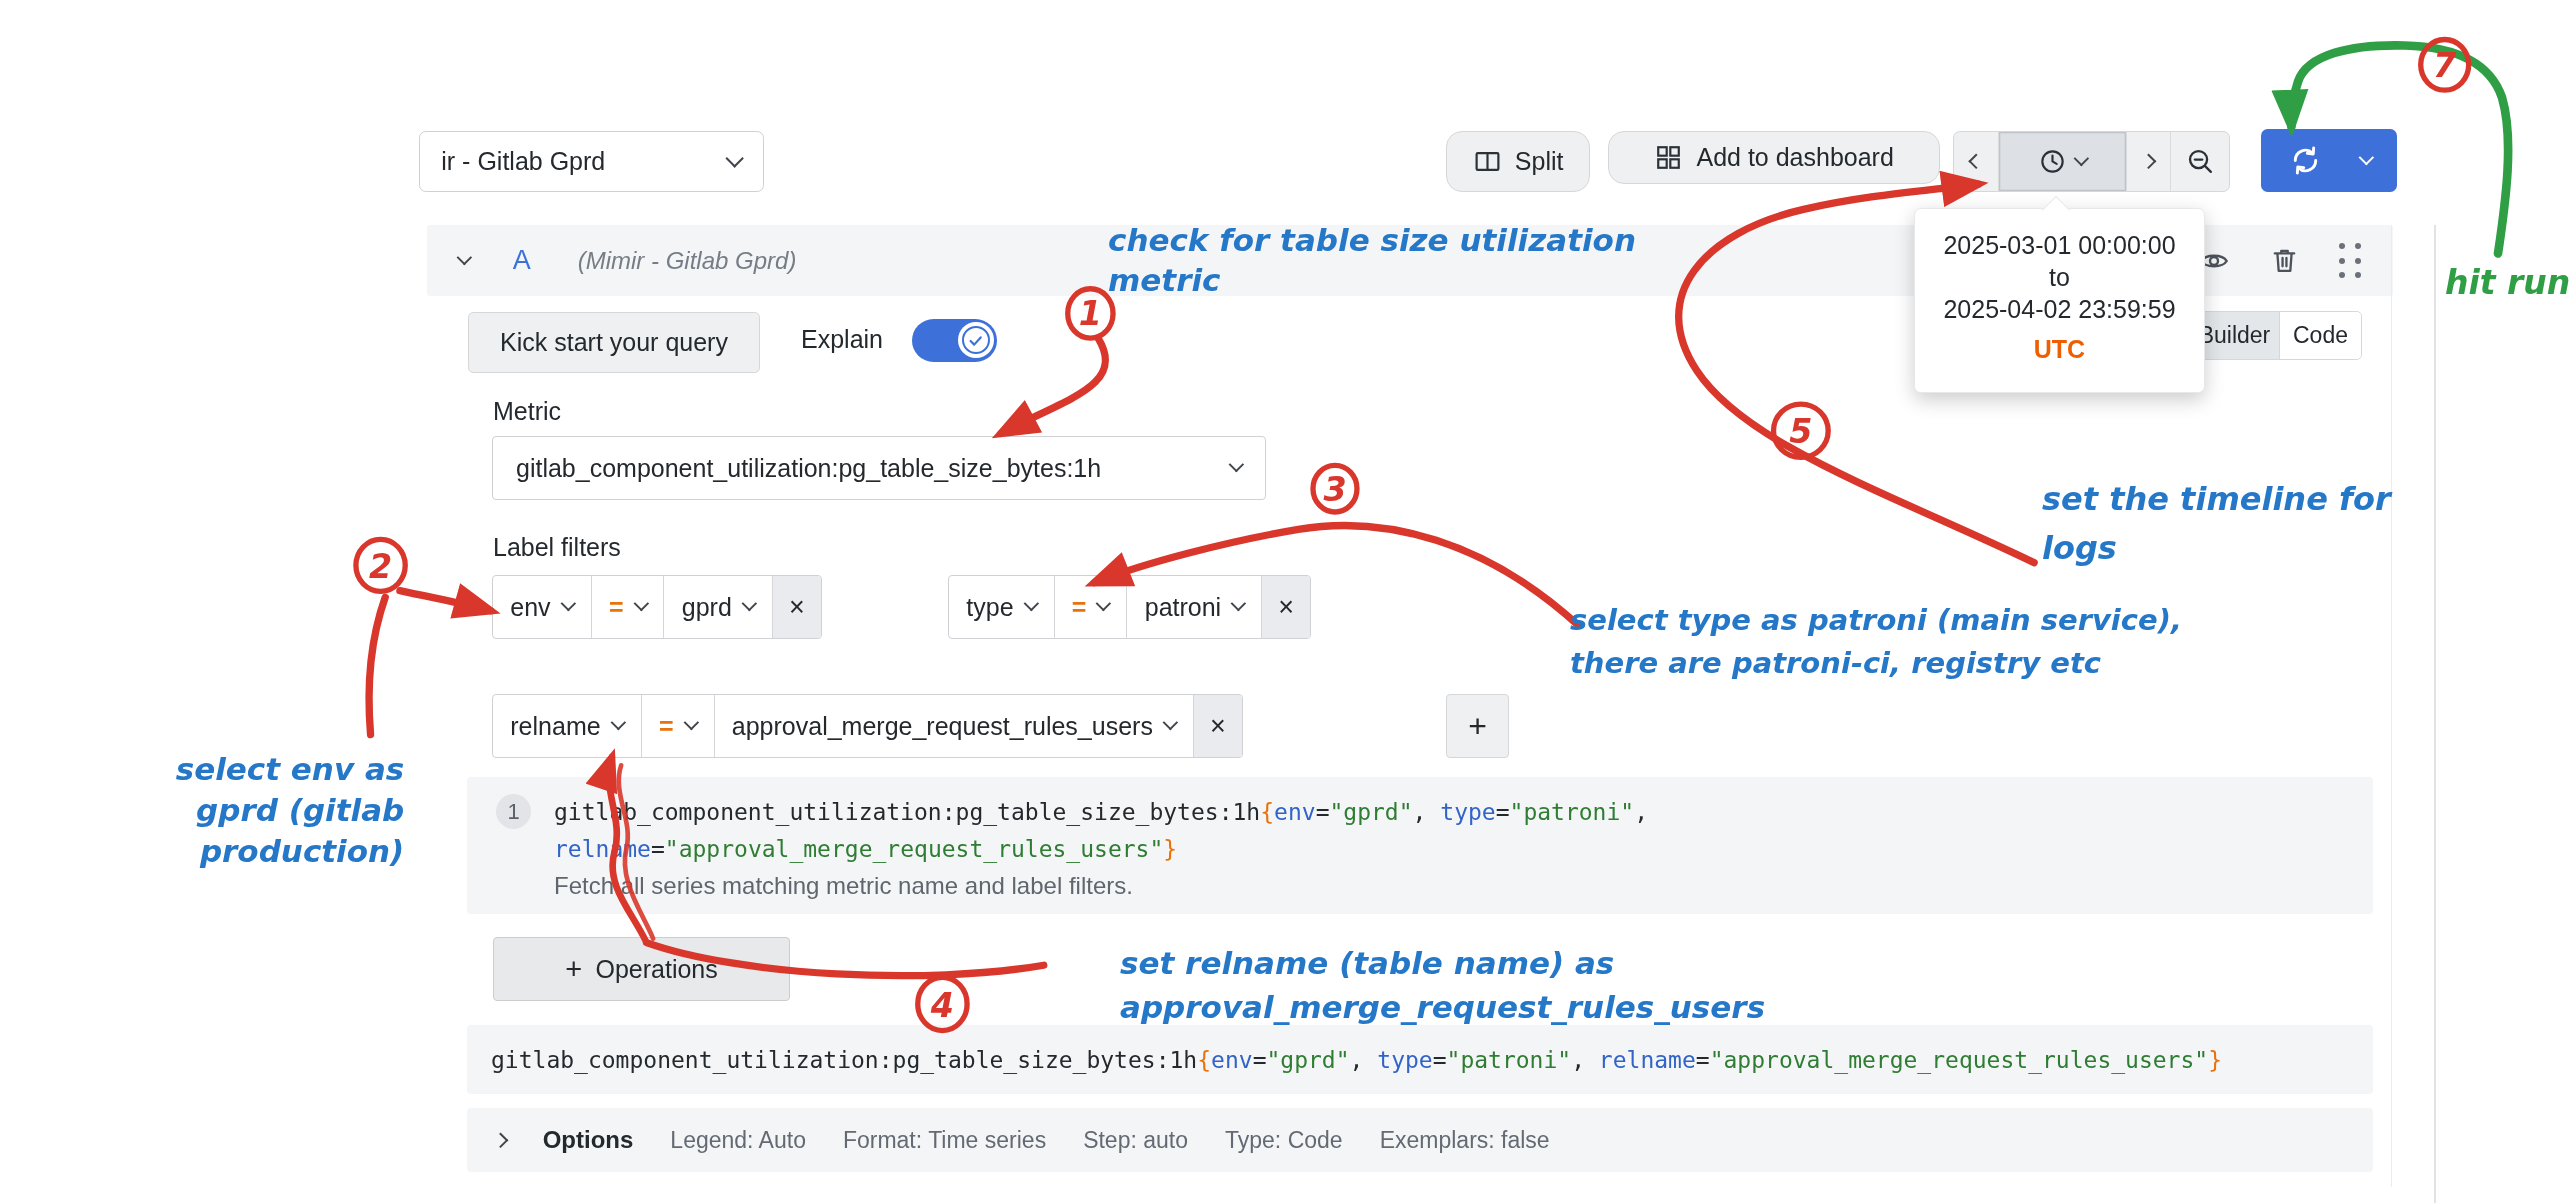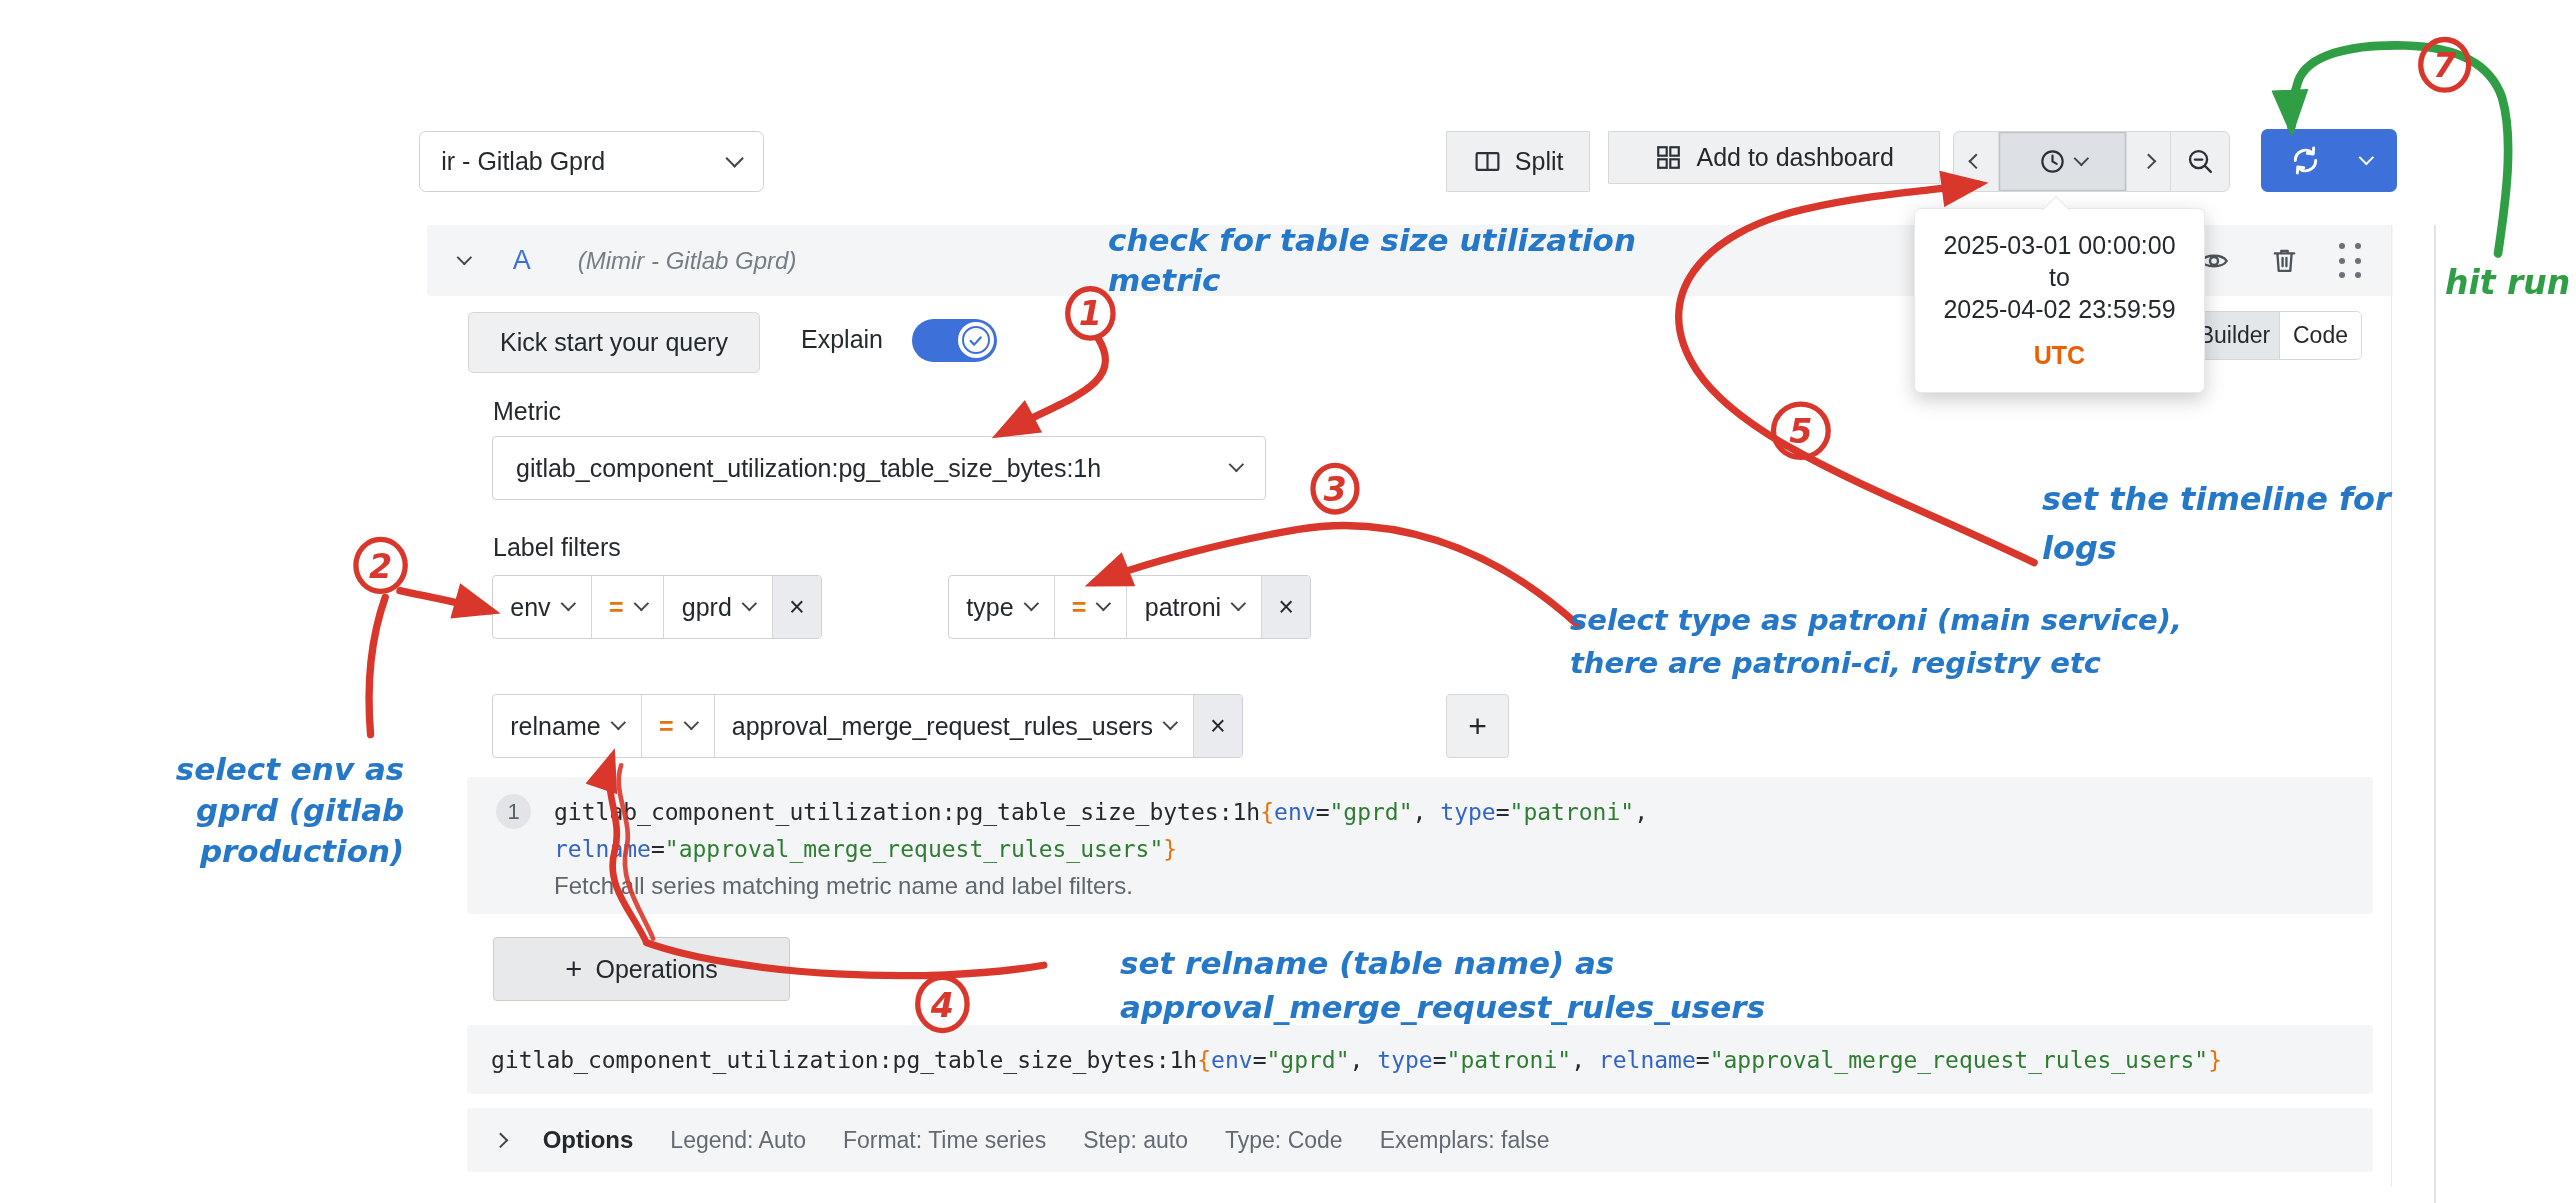--- a/index.html
+++ b/index.html
@@ -8,21 +8,21 @@
     position:relative; background:#ffffff; overflow:hidden;
     font-family:"Liberation Sans","DejaVu Sans",sans-serif; color:#24292e;
   }
   .abs { position:absolute; }
 
   
   .ds-picker { left:375px; top:131px; width:345px; height:61px;
     background:#fff; border:1.3px solid #cfd1d4; border-radius:6.7px;
     display:flex; align-items:center; padding:0 21.3px; font-size:25px;margin-left:44px; }
   .btn { display:flex; align-items:center; justify-content:center; gap:13.3px;
-    background:#eef0f2; border:1.3px solid #d5d7d9; border-radius:1px;
+    background:#eef0f2; border:1.3px solid #d5d7d9; border-radius:16px;
     font-size:25px; font-weight:500; color:#24292e; }
   .split-btn { left:1446px; top:131px; width:144px; height:61px; }
   .addd-btn  { left:1608px; top:131px; width:332px; height:53px; }
   .time-group { left:1953px; top:131px; height:61px; display:flex;
     background:#eef0f2; border:1.3px solid #d5d7d9; border-radius:6.7px; overflow:hidden; }
   .tseg { display:flex; align-items:center; justify-content:center; gap:9.3px;
     height:100%; border-left:1.3px solid #d9dbde; }
   .tseg:first-child { border-left:none; }
   .tseg.back,.tseg.fwd { width:44px; }
   .tseg.clockseg { width:128px; background:#dde1e5; box-shadow:inset 0 0 0 1.3px #c0c4c9; }
@@ -39,21 +39,21 @@
   .chev.right { transform:rotate(-45deg); margin:0; }
   .chev.white { border-color:#ffffff; }
 
   
   .tooltip { left:1914px; top:208px; width:291px; height:185px; background:#fff;
     border:0.7px solid #e7e8ea; border-radius:6.7px; z-index:40;
     box-shadow:0 6.7px 20px rgba(0,0,0,.20); text-align:center; padding-top:20px;
     font-size:25px; line-height:32px; }
   .tooltip .caret { position:absolute; left:131px; top:-9.3px; width:20px; height:20px;
     background:#fff; transform:rotate(45deg); border-left:0.7px solid #e7e8ea; border-top:0.7px solid #e7e8ea; }
-  .tooltip .utc { margin-top:14px; font-weight:700; color:#ed5f00; }
+  .tooltip .utc { margin-top:8px; font-weight:700; color:#ed5f00; }
 
   
   .qheader { left:427px; top:225px; width:1966px; height:71px; background:#f4f5f6;
     border-radius:2.7px; display:flex; align-items:center; padding:0 32px; }
   .refid { color:#3d71d9; font-size:27px; font-weight:500; margin-left:43px; }
   .dshint { color:#767d86; font-size:24px; font-style:italic; margin-left:47px; }
   .hdr-icons { margin-left:auto; display:flex; align-items:center; gap:39px; }
   .grip { display:grid; grid-template-columns:6px 6px; grid-gap:8.7px 10px; }
   .grip span { width:6px; height:6px; border-radius:50%; background:#6b717a; }
 

